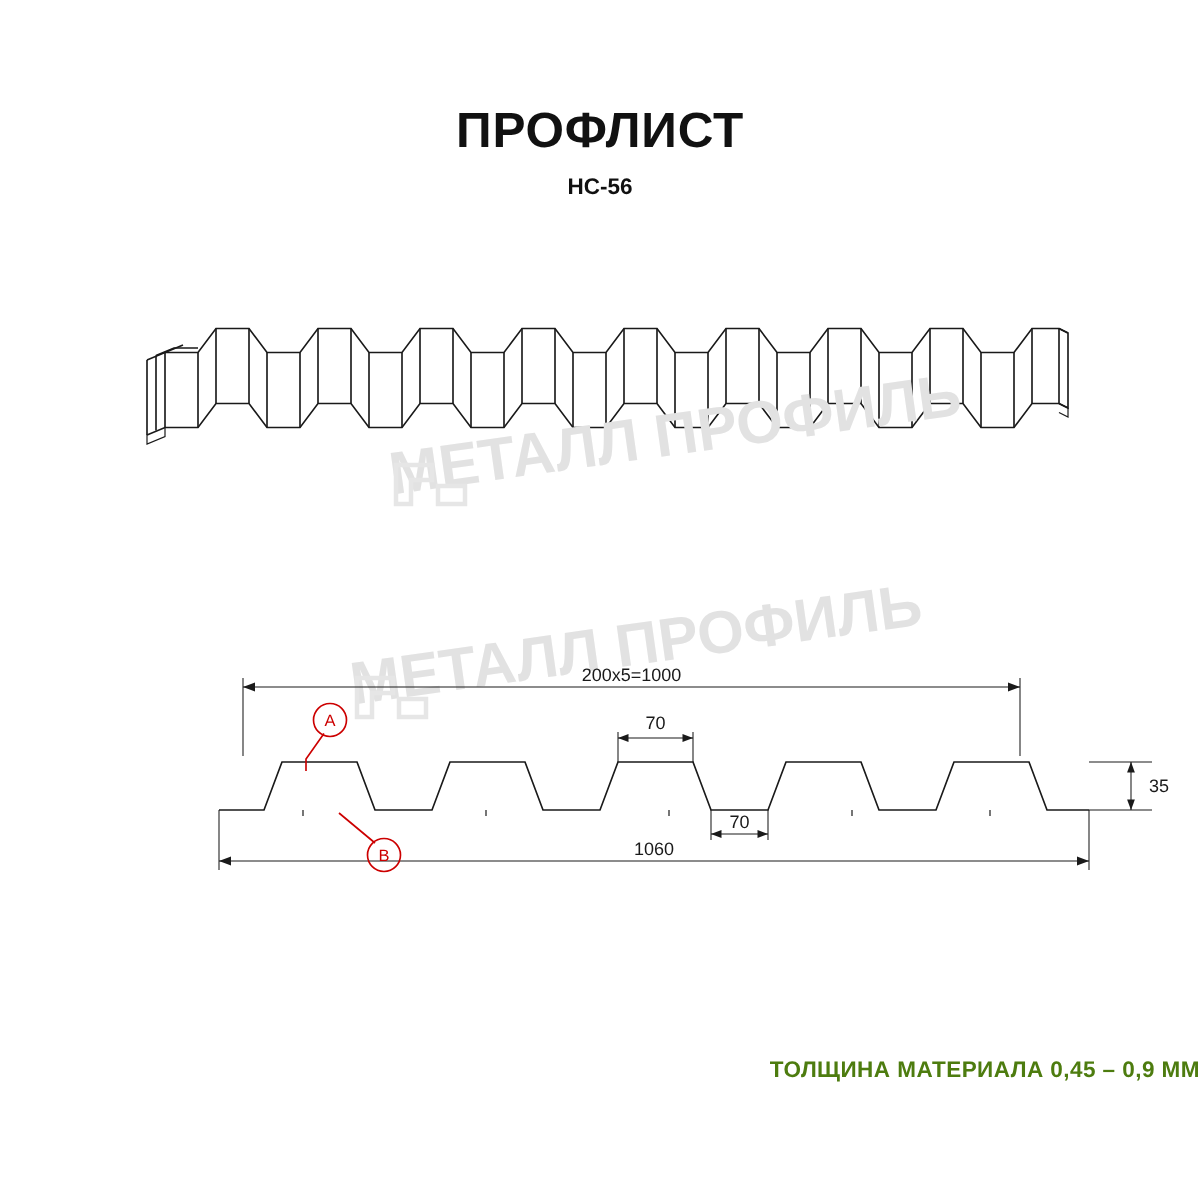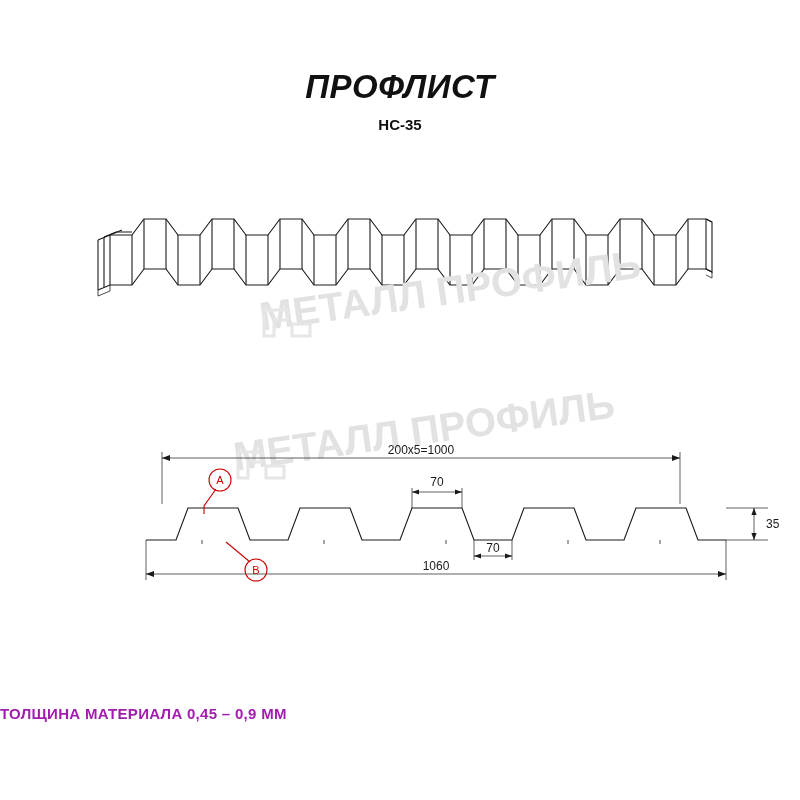--- a/index.html
+++ b/index.html
@@ -24,44 +24,43 @@
   .title {
     position: absolute;
     top: 68px;
     left: 0;
     width: 100%;
     text-align: center;
     font-size: 33px;
     font-weight: bold;
     letter-spacing: 0.5px;
     color: #111;
-    font-style: italic;
   }
   .subtitle {
     position: absolute;
     top: 116px;
     left: 0;
     width: 100%;
     text-align: center;
     font-size: 15px;
     font-weight: bold;
     color: #111;
   }
 
   
   .footer-note {
     position: absolute;
     top: 705px;
     left: 0;
     width: 100%;
-    text-align: left;
+    text-align: right;
     font-size: 15px;
     font-weight: bold;
     letter-spacing: 0.3px;
-    color: #a21caf;
+    color: #4d7c0f;
   }
 
   
   .iso-wrap {
     position: absolute;
     left: 40px;
     top: 195px;
     width: 720px;
     height: 160px;
   }
@@ -107,21 +106,21 @@
   .callout { fill: none; stroke: #cc0000; stroke-width: 1.1; }
   .callout-txt { font-size: 11px; fill: #cc0000; font-family: "Liberation Sans", sans-serif; text-anchor: middle; font-weight: normal; }
   .dimtxt { font-size: 12px; fill: #1a1a1a; font-family: "Liberation Sans", sans-serif; text-anchor: middle; }
 </style>
 </head>
 <body>
 
 <div class="page">
 
   <div class="title">ПРОФЛИСТ</div>
-  <div class="subtitle">НС-35</div>
+  <div class="subtitle">НС-56</div>
 
   <div class="iso-wrap">
     <svg width="720" height="160" viewBox="0 0 720 160">
 
       <g class="ln">
 
         <path d="M58 45 L58 95"></path>
         <path d="M64 42 L64 92"></path>
         <path d="M70 40 L70 90"></path>
 

